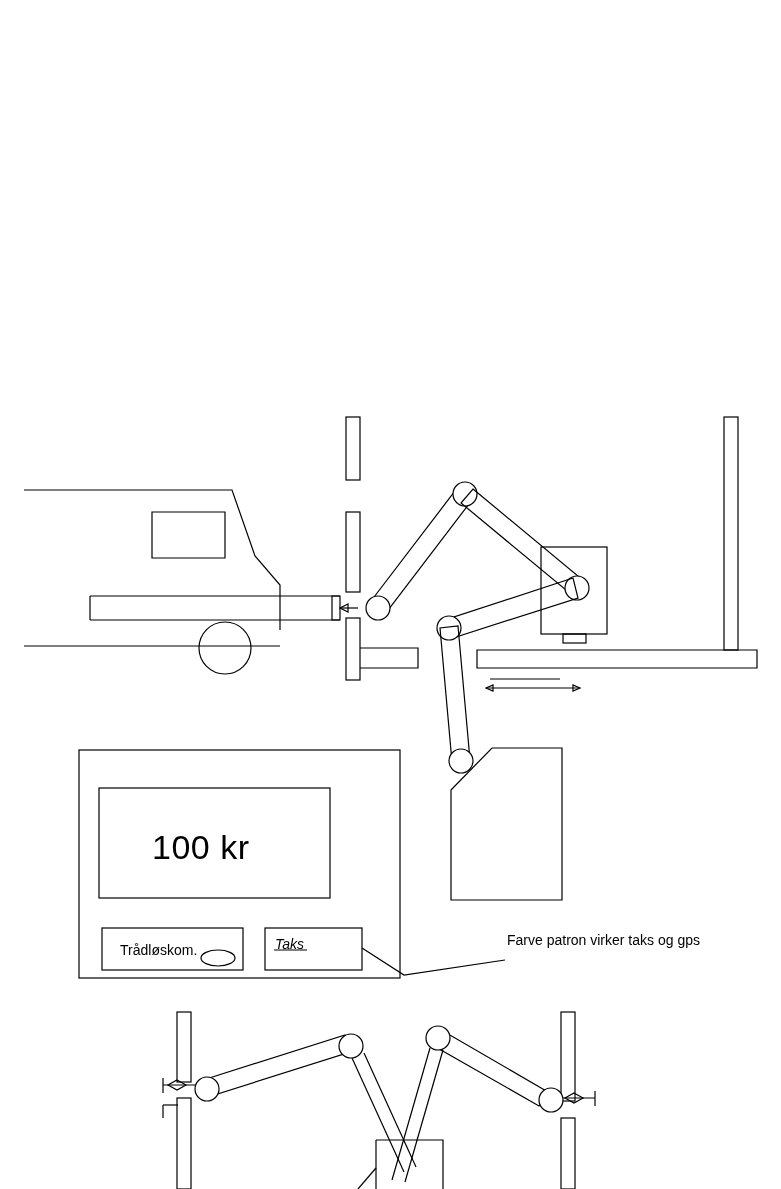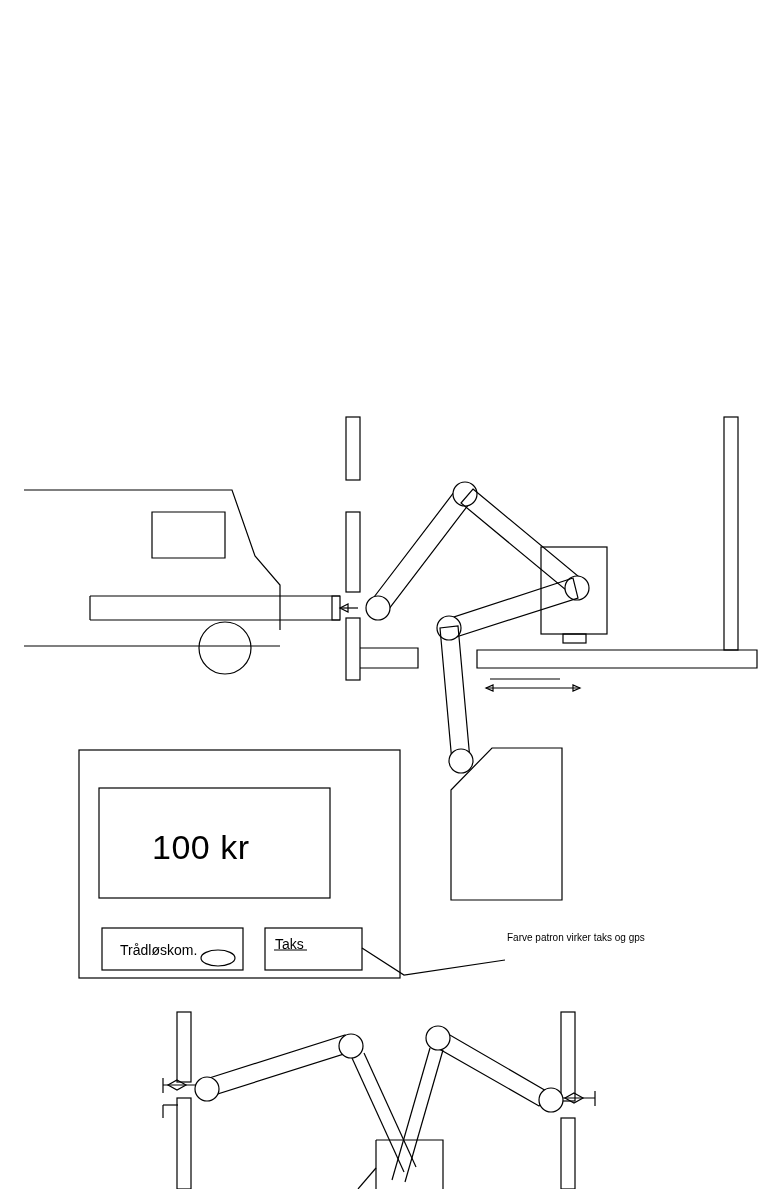--- a/index.html
+++ b/index.html
@@ -45,21 +45,21 @@
     white-space: nowrap;
   }
   .label-small {
     position: absolute;
     font-size: 14px;
     color: #000000;
     white-space: nowrap;
   }
   .label-note {
     position: absolute;
-    font-size: 10px;
+    font-size: 14px;
     color: #000000;
     white-space: nowrap;
   }
 </style>
 </head>
 <body>
 
 <div id="canvas">
 
   <svg class="sketch" viewBox="0 0 781 1189">
@@ -178,17 +178,17 @@
     <path class="stroke" d="M 376 1140 L 443 1140 L 443 1189"></path>
     <path class="stroke" d="M 376 1140 L 376 1189"></path>
     <path class="stroke" d="M 358 1189 L 376 1168"></path>
 
   </svg>
 
   <div class="label-amount" style="left:152px; top:828px;">100 kr</div>
 
   <div class="label-small" style="left:120px; top:942px;">Trådløskom.</div>
 
-  <div class="label-small" style="left:275px; top:936px;">Taks</div>
+  <div class="label-small" style="left:275px; top:936px;font-style:italic;">Taks</div>
 
   <div class="label-note" style="left:507px; top:932px;">Farve patron virker taks og gps</div>
 
 </div>
 
 </body></html>

